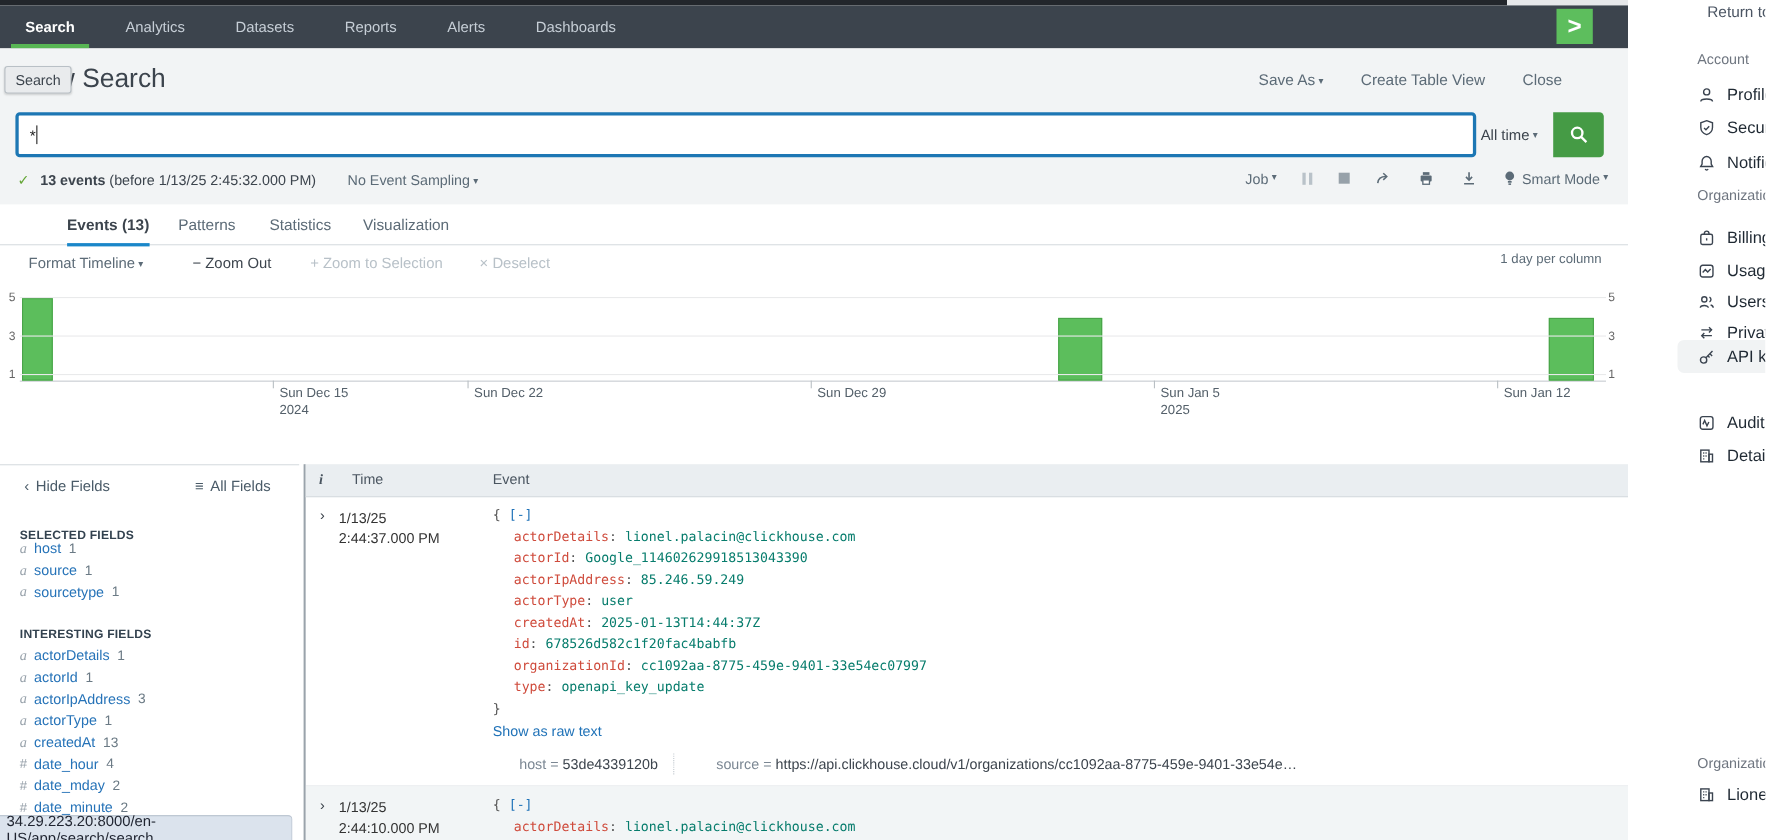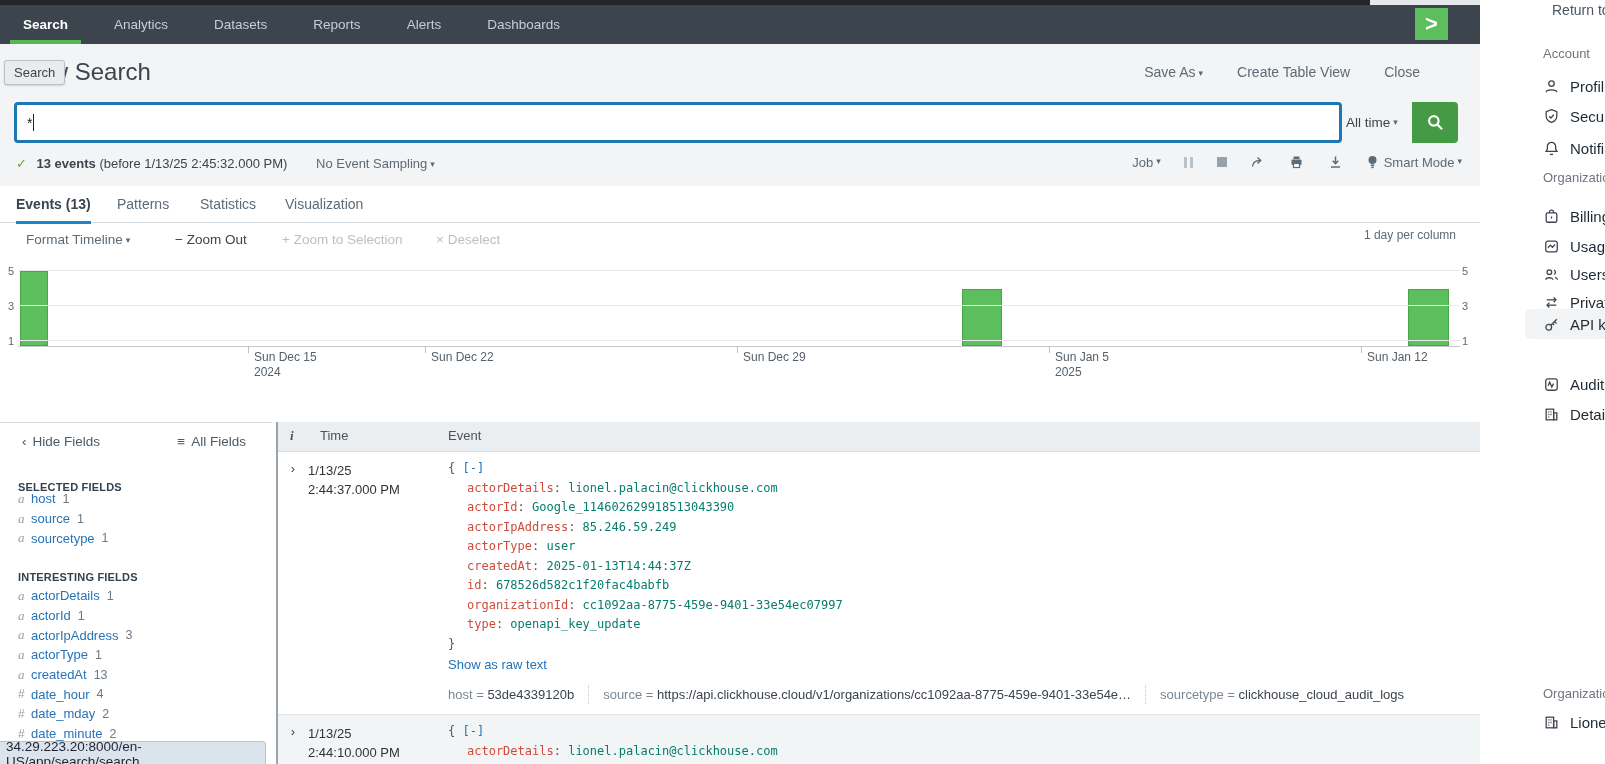--- a/index.html
+++ b/index.html
@@ -37,21 +37,21 @@
   .ev-count{font-weight:bold;}
   .sampling{position:absolute;left:316px;top:10px;color:#5c6b77;cursor:pointer;}
   .jobbar{position:absolute;right:18px;top:8px;display:flex;align-items:center;gap:22px;color:#5c6b77;}
   .jobbar .ic{display:flex;align-items:center;cursor:pointer;}
   .pause-ic i{display:inline-block;width:3px;height:11px;background:#b9c2c9;margin:0 1.5px;}
   .stop-ic i{display:inline-block;width:10px;height:10px;background:#97a1a9;}
   svg.licon{display:block;}
 
   
   .tabsrow{position:absolute;left:0;top:186px;width:1480px;height:36px;background:#fff;border-bottom:1px solid #d7dce0;}
-  .tab{position:absolute;top:0;height:35px;display:flex;align-items:center;font-size:14px;color:#5c6b77;cursor:pointer;}
+  .tab{position:absolute;top:0;height:35px;display:flex;align-items:center;font-size:14px;color:#5c6b77;cursor:pointer;margin-left:45px;}
   .tab.active{color:#3c444d;font-weight:bold;border-bottom:3px solid #1a87c9;}
 
   
   .tl-toolbar{position:absolute;left:0;top:222px;width:1480px;height:34px;font-size:13.5px;color:#5c6b77;}
   .tl-toolbar .t{position:absolute;top:10px;cursor:pointer;white-space:nowrap;}
   .tl-toolbar .dis{color:#b8c1c8;cursor:default;}
   .percol{position:absolute;right:24px;top:6px;font-size:12px;color:#5c6b77;}
 
   
   .timeline{position:absolute;left:0;top:256px;width:1480px;height:132px;background:#fff;}
@@ -96,21 +96,21 @@
   .ecell-t{width:132px;flex:none;padding-top:9px;font-size:13px;color:#333;line-height:19px;}
   .ecell-e{flex:1;padding:7px 0 10px 8px;font-family:"DejaVu Sans Mono","Liberation Mono",monospace;font-size:12px;line-height:19.5px;color:#555;}
   .jkey{color:#cf4b3c;}
   .jval{color:#067c6c;margin-top:36px;}
   .jline{padding-left:19px;white-space:nowrap;}
   .collapse-link,.raw-link{color:#2173b8;cursor:pointer;}
   .raw-link{display:inline-block;margin-top:1px;font-family:"Liberation Sans",sans-serif;font-size:13px;}
   .meta{display:flex;margin-top:9px;font-family:"Liberation Sans",sans-serif;font-size:13px;color:#3c444d;}
   .meta-item{padding:0 14px;border-left:1px dotted #c3cad0;white-space:nowrap;}
   .meta-item:first-child{border-left:none;padding-left:0;}
-  .meta-k{color:#7b8793;}
+  .meta-k{color:#7b8793;margin-left:24px;}
   .meta-v{color:#3c444d;}
 
   
   .cloud{position:absolute;left:1480px;top:0;width:125px;height:764px;background:#fff;font-size:15px;color:#1f2933;}
   .return-link{position:absolute;left:72px;top:2px;font-size:14px;color:#4b5563;white-space:nowrap;cursor:pointer;}
   .csec{position:absolute;left:63px;font-size:13px;color:#6f7680;white-space:nowrap;}
   .citem{position:absolute;left:63px;display:flex;align-items:center;gap:10px;white-space:nowrap;cursor:pointer;}
   .citem .cic{width:17px;height:17px;flex:none;display:flex;align-items:center;justify-content:center;}
   .chl{position:absolute;left:45px;width:200px;height:30px;background:#f1f3f4;border-radius:6px;}
 
@@ -351,21 +351,20 @@
       <div class="tbody" id="event-rows">
           <div class="erow">
             <div class="ecell-x">›</div>
             <div class="ecell-t">
               <div>1/13/25</div>
               <div>2:44:37.000 PM</div>
             </div>
             <div class="ecell-e"><div><span>{ </span><span class="collapse-link">[-]</span></div><div class="jline"><span class="jkey">actorDetails</span><span>: </span><span class="jval">lionel.palacin@clickhouse.com</span></div><div class="jline"><span class="jkey">actorId</span><span>: </span><span class="jval">Google_114602629918513043390</span></div><div class="jline"><span class="jkey">actorIpAddress</span><span>: </span><span class="jval">85.246.59.249</span></div><div class="jline"><span class="jkey">actorType</span><span>: </span><span class="jval">user</span></div><div class="jline"><span class="jkey">createdAt</span><span>: </span><span class="jval">2025-01-13T14:44:37Z</span></div><div class="jline"><span class="jkey">id</span><span>: </span><span class="jval">678526d582c1f20fac4babfb</span></div><div class="jline"><span class="jkey">organizationId</span><span>: </span><span class="jval">cc1092aa-8775-459e-9401-33e54ec07997</span></div><div class="jline"><span class="jkey">type</span><span>: </span><span class="jval">openapi_key_update</span></div><div>}</div><div class="raw-link">Show as raw text</div><div class="meta">
                 <span class="meta-item"><span class="meta-k">host = </span><span class="meta-v">53de4339120b</span></span>
                 <span class="meta-item"><span class="meta-k">source = </span><span class="meta-v">https://api.clickhouse.cloud/v1/organizations/cc1092aa-8775-459e-9401-33e54e…</span></span>
-                <span class="meta-item"><span class="meta-k">sourcetype = </span><span class="meta-v">clickhouse_cloud_audit_logs</span></span>
               </div></div>
           </div>
           <div class="erow alt">
             <div class="ecell-x">›</div>
             <div class="ecell-t">
               <div>1/13/25</div>
               <div>2:44:10.000 PM</div>
             </div>
             <div class="ecell-e">
               <div><span>{ </span><span class="collapse-link">[-]</span></div>

